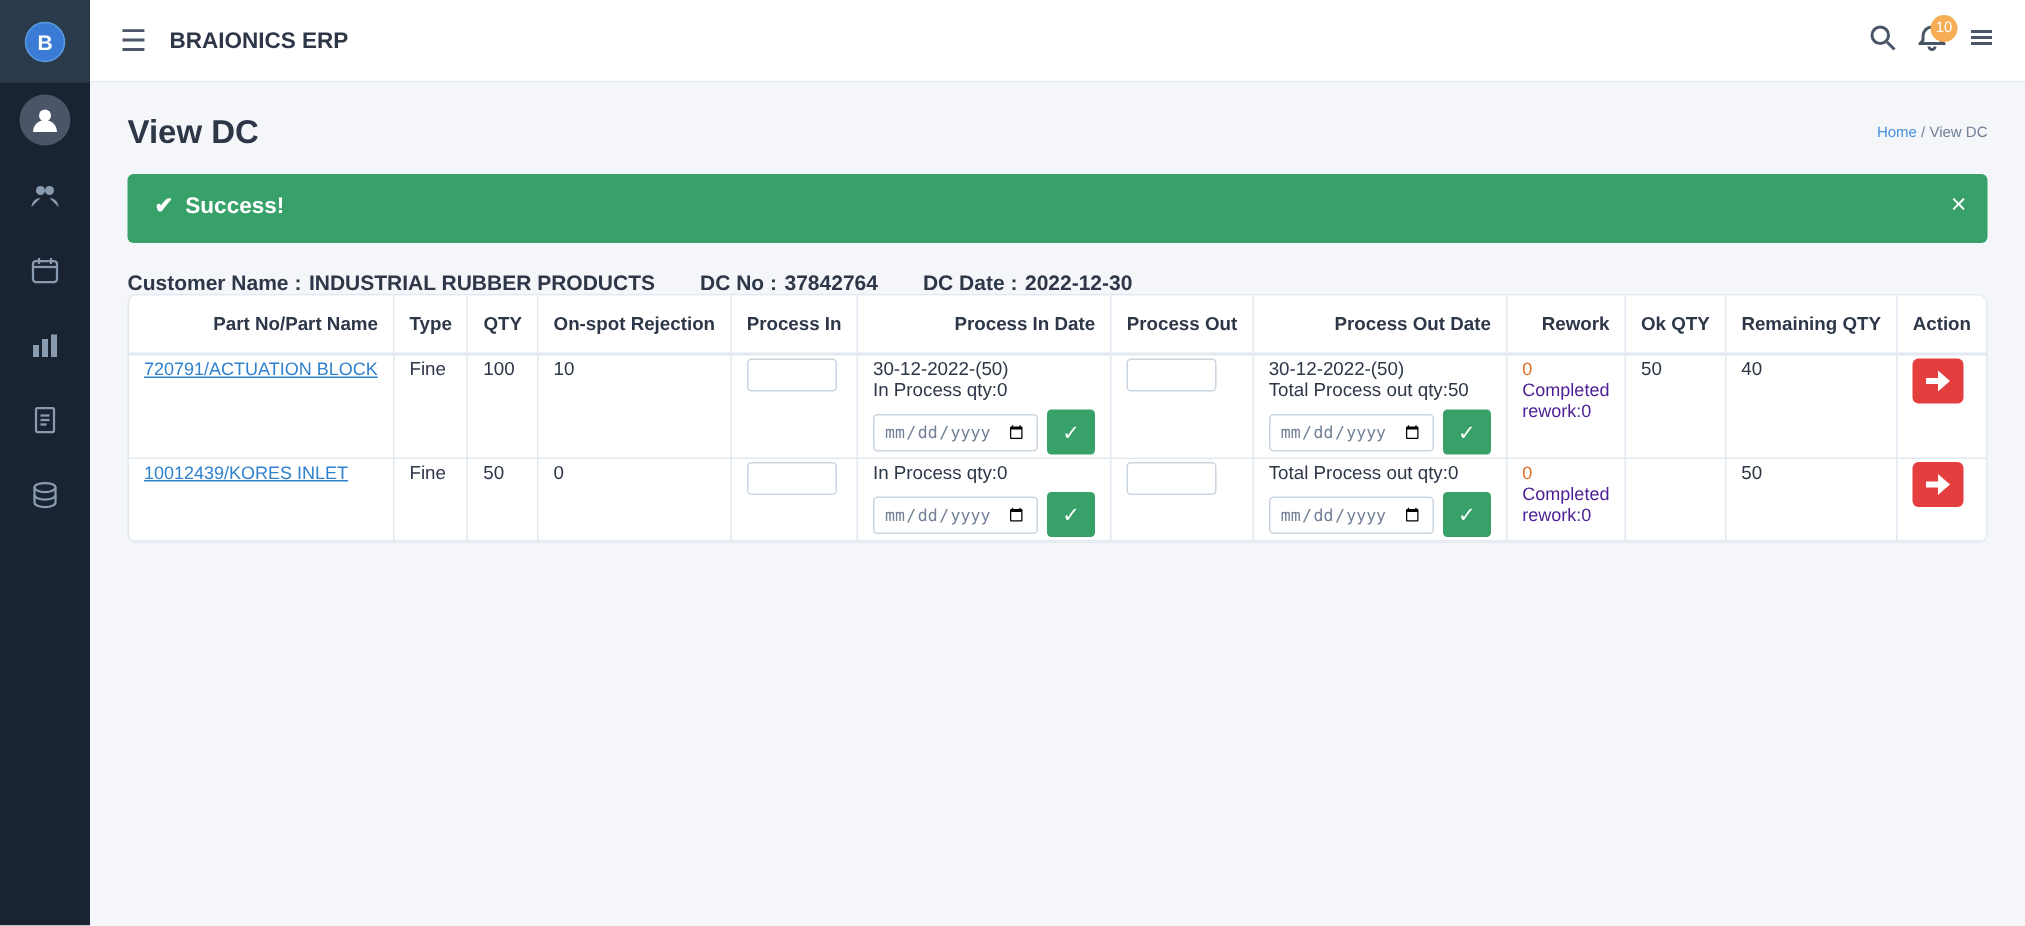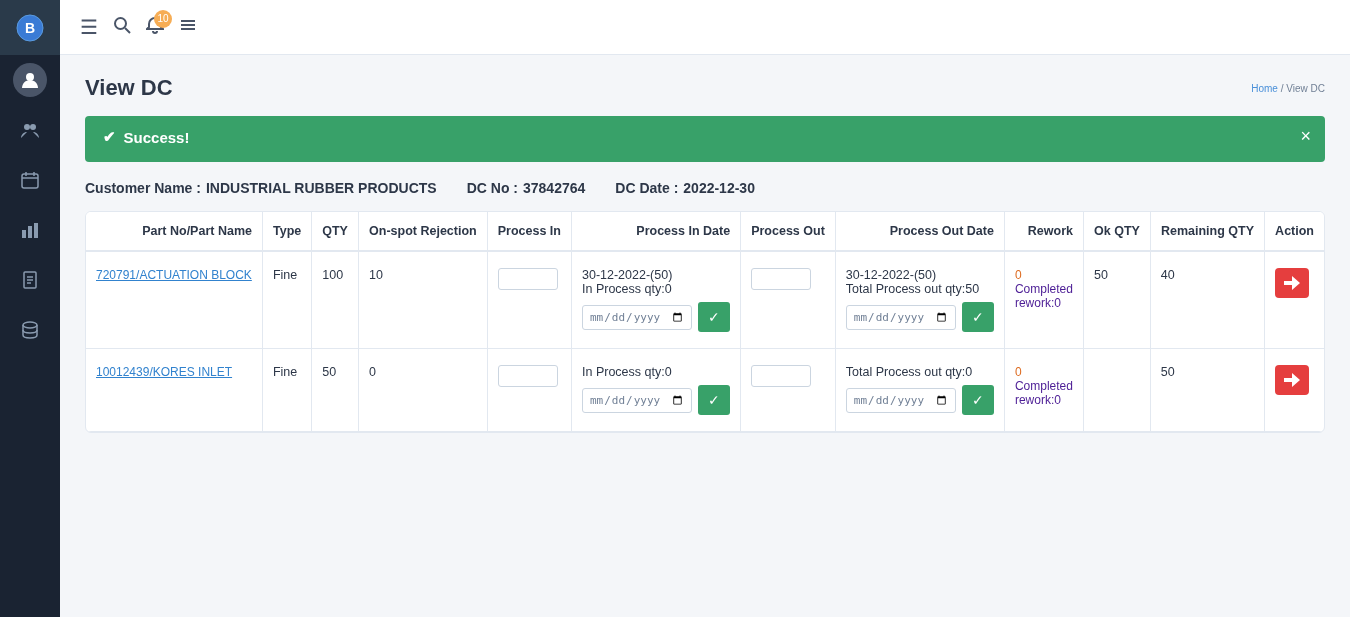--- a/index.html
+++ b/index.html
@@ -168,21 +168,20 @@
       top: 10px;
       font-size: 18px;
       cursor: pointer;
       color: white;
     }
 
     
     .info-row {
       display: flex;
       gap: 30px;
-      margin-bottom: 15px;
       font-size: 14px;
       font-weight: 600;
       color: #2d3748;
     }
     .info-item {
       display: flex;
       align-items: center;
       gap: 5px;
     }
 
@@ -209,21 +208,21 @@
       text-align: right;
       font-weight: 700;
       color: #2d3748;
       border-bottom: 2px solid #e2e8f0;
       border-right: 1px solid #e2e8f0;
       vertical-align: middle;
     }
     th:last-child { border-right: none; margin-left: 12px; }
 
     td {
-      padding: 16px 10px;
+      padding: 2px 10px;
       border-bottom: 1px solid #e2e8f0;
       border-right: 1px solid #e2e8f0;
       vertical-align: top;
       color: #2d3748;
       margin-top: 42px;
     }
     td:last-child { border-right: none; }
 
     .link-text {
       color: #3182ce;
@@ -352,20 +351,21 @@
       <path d="M3 5v5c0 1.7 3.1 3 7 3s7-1.3 7-3V5"></path>
       <path d="M3 10v5c0 1.7 3.1 3 7 3s7-1.3 7-3v-5"></path>
     </svg>
   </div>
 </div>
 
 <div class="main-area">
 
   <div class="topbar">
     <div class="topbar-menu">☰</div>
+    <span class="topbar-title">BRAIONICS ERP</span>
     <div class="topbar-icons">
       <div class="topbar-icon">
         <svg width="18" height="18" viewBox="0 0 18 18" fill="none" stroke="#4a5568" stroke-width="2">
           <circle cx="7.5" cy="7.5" r="5.5"></circle>
           <line x1="12" y1="12" x2="17" y2="17"></line>
         </svg>
       </div>
       <div class="topbar-icon" style="position:relative;">
         <svg width="18" height="18" viewBox="0 0 18 18" fill="none" stroke="#4a5568" stroke-width="2">
           <path d="M9 2a6 6 0 0 1 6 6v3l2 2H1l2-2V8a6 6 0 0 1 6-6z"></path>

